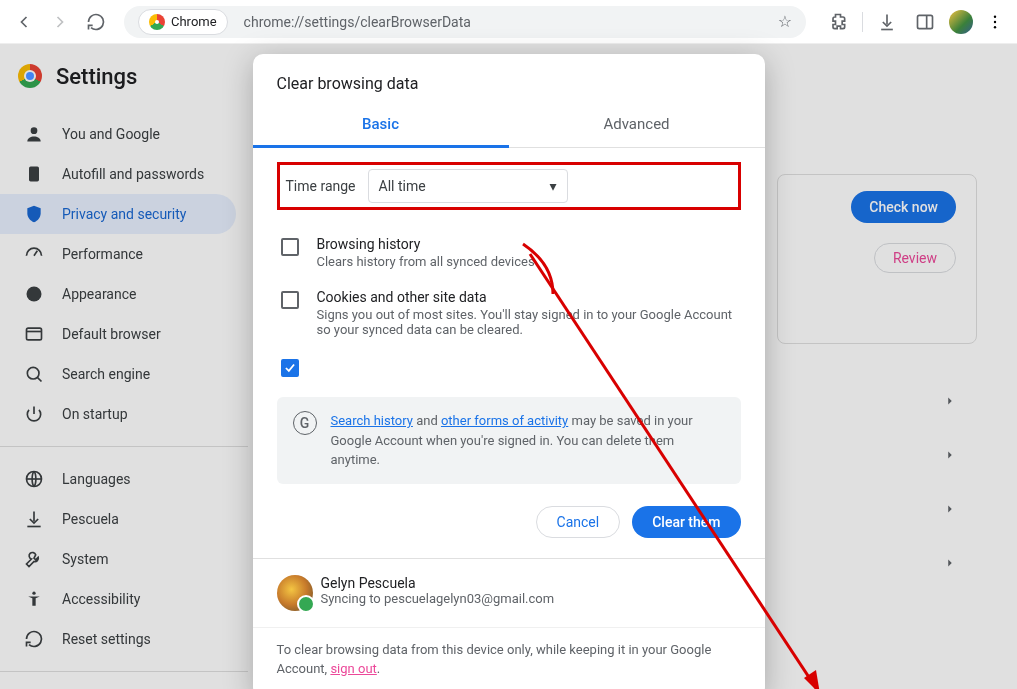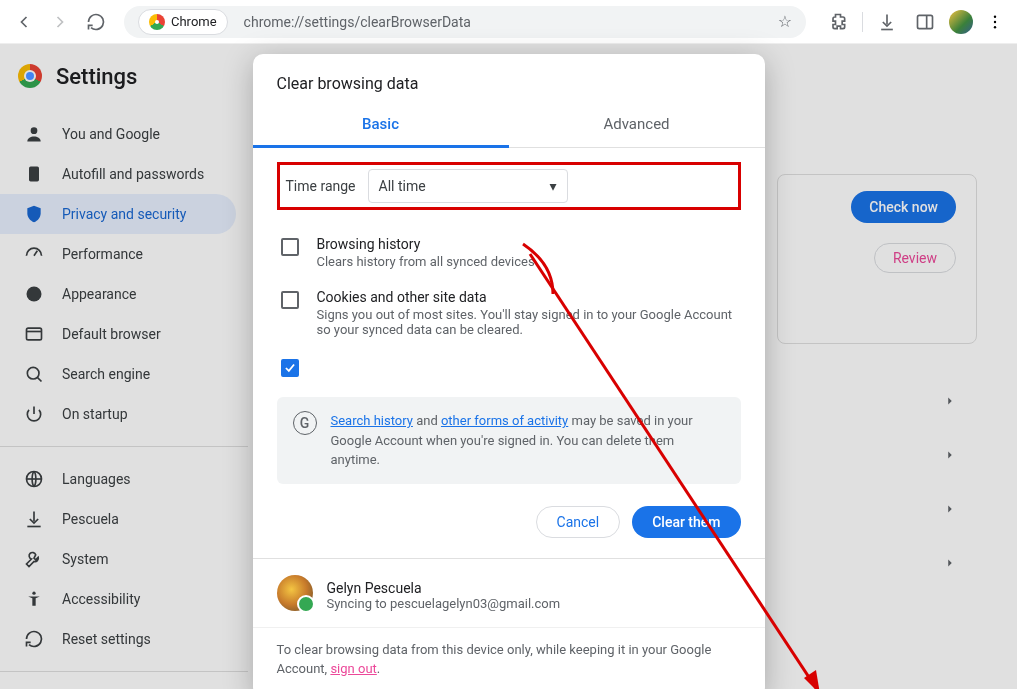--- a/index.html
+++ b/index.html
@@ -67,21 +67,21 @@
 
 .info-box { background:#f1f3f4; border-radius:6px; padding:14px 16px; display:flex; gap:14px; margin-top:10px; }
 .info-g { width:24px; height:24px; border:1.5px solid #5f6368; border-radius:50%; color:#5f6368; font-weight:500; display:flex; align-items:center; justify-content:center; font-size:14px; flex-shrink:0; }
 .info-text { font-size:13px; color:#5f6368; line-height:1.5; }
 .info-text a { color:#1a73e8; text-decoration:underline; }
 
 .dlg-actions { display:flex; justify-content:flex-end; gap:12px; padding:16px 24px 20px; }
 .btn-cancel { background:#fff; border:1px solid #dadce0; color:#1a73e8; border-radius:18px; padding:7px 20px; font-size:14px; }
 .btn-clear { background:#1a73e8; border:none; color:#fff; border-radius:18px; padding:7px 20px; font-size:14px; font-weight:500; }
 
-.sync-footer { border-top:1px solid #e0e0e0; padding:16px 24px; display:flex; gap:14px; align-items:flex-end; }
+.sync-footer { border-top:1px solid #e0e0e0; padding:16px 24px; display:flex; gap:8px; align-items:flex-start; }
 .sync-avatar { width:36px; height:36px; border-radius:50%; background: radial-gradient(circle at 40% 40%, #f4c542 0%, #c77a2b 50%, #5a4a2a 100%); position:relative; }
 .sync-avatar::after { content:""; position:absolute; bottom:-2px; right:-2px; width:14px; height:14px; background:#34a853; border:2px solid #fff; border-radius:50%; }
 .sync-text .name { font-size:14px; color:#202124; }
 .sync-text .email { font-size:13px; color:#5f6368; }
 
 .dlg-note { padding:12px 24px 18px; font-size:13px; color:#5f6368; line-height:1.5; border-top:1px solid #f0f0f0; }
 .dlg-note a { color:#ec4899; text-decoration:underline; }
 
 
 .arrow-mark { position:absolute; top:200px; left:520px; width:340px; height:460px; z-index:20; pointer-events:none; }

